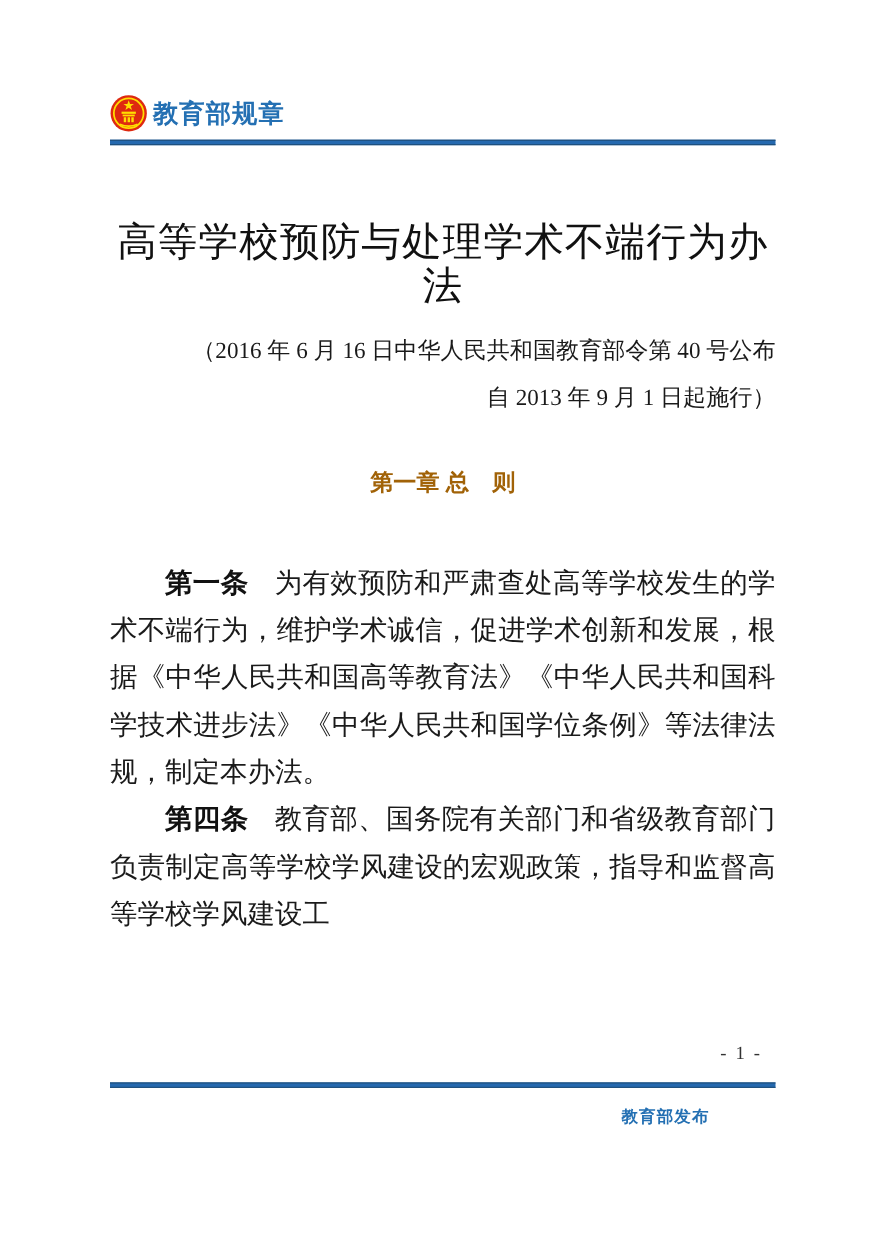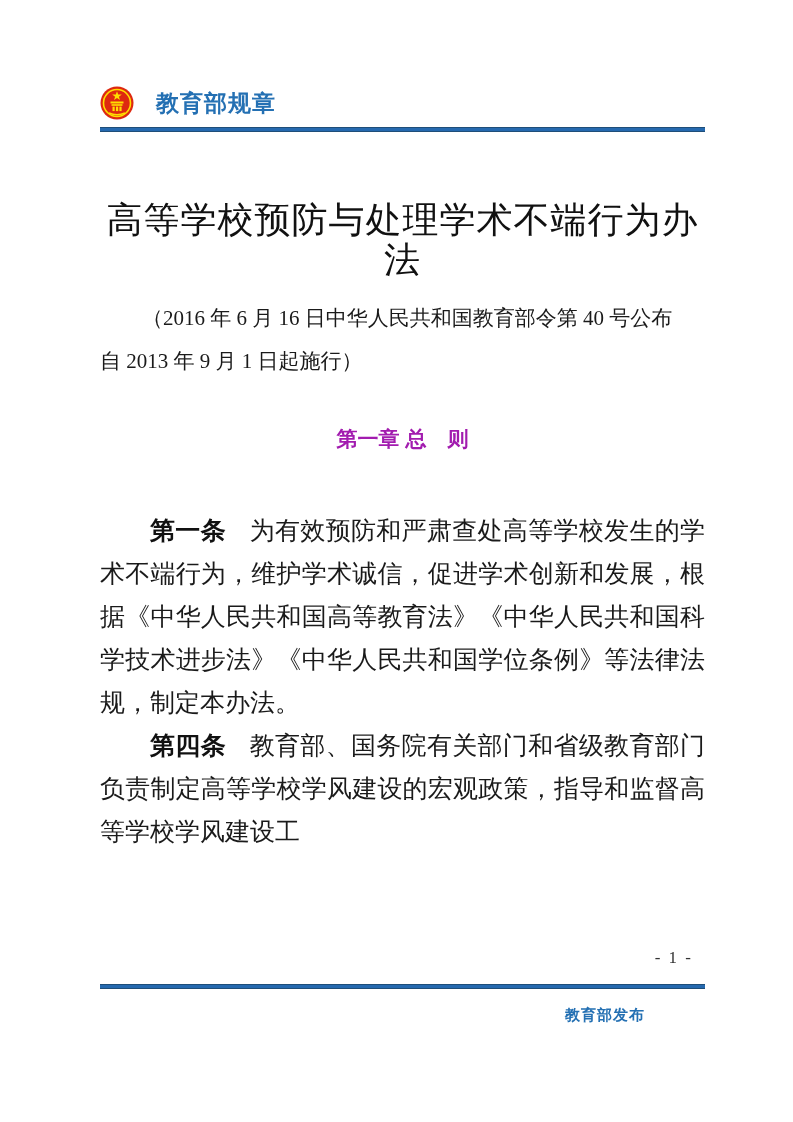--- a/index.html
+++ b/index.html
@@ -17,21 +17,21 @@
     position: absolute;
     left: 100px;
     width: 605px;
     top: 0;
   }
   
   .header {
     margin-top: 86px;
     display: flex;
     align-items: center;
-    gap: 22px;
+    gap: 5px;
     height: 34px;
   }
   .emblem { width: 34px; height: 34px; flex: 0 0 auto; }
   .header-title {
     font-family: "Liberation Sans", sans-serif;
     font-weight: bold;
     font-size: 23px;
     color: #2470B3;
     letter-spacing: 1px;
     line-height: 34px;
@@ -51,31 +51,32 @@
     font-weight: 500;
     letter-spacing: 1px;
     line-height: 40px;
     color: #111;
   }
   .doc-subtitle {
     margin-top: 17px;
     font-size: 21px;
     line-height: 43px;
     color: #1a1a1a;
+    text-align: right;
   }
   .subtitle-line-1 { text-indent: 2em; }
   
   .chapter-heading {
     margin-top: 41px;
     text-align: center;
     font-family: "Liberation Sans", sans-serif;
     font-weight: bold;
     font-size: 21px;
     line-height: 30px;
-    color: #a21caf;
+    color: #a16207;
   }
   
   .body-text { margin-top: 55px; }
   .article {
     font-size: 25px;
     line-height: 43px;
     text-align: justify;
     text-indent: 2em;
     color: #1a1a1a;
   }

